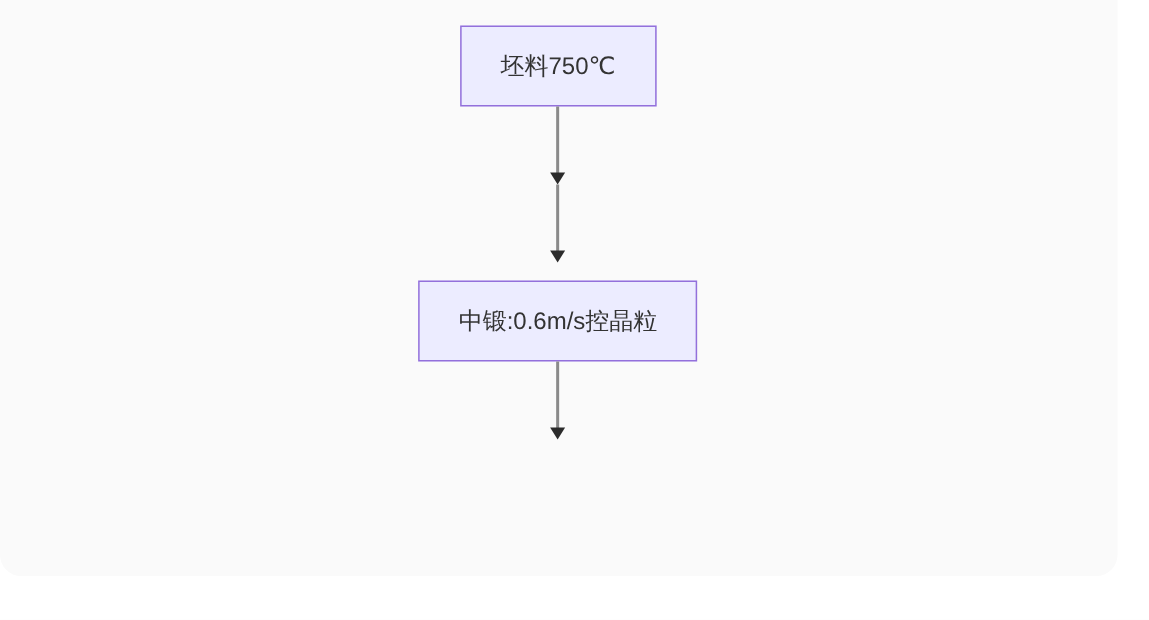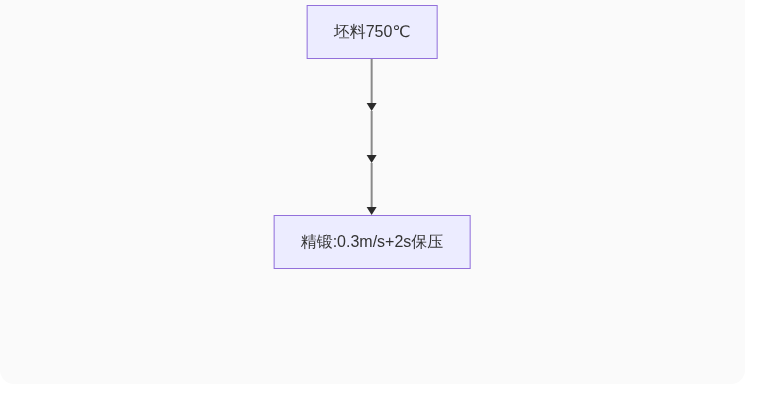--- a/index.html
+++ b/index.html
@@ -42,20 +42,21 @@
     height:54px;
     display:flex;
     align-items:center;
     justify-content:center;
     padding:0 26px;
     background:var(--node-fill);
     border:1px solid var(--node-border);
     color:var(--text);
     font-size:16px;
     white-space:nowrap;
+    margin-top:12px;
   }
   .flow-arrow{
     position:relative;
     width:14px;
     height:52px;
     flex:0 0 auto;
   }
   .flow-arrow .line{
     position:absolute;
     left:50%;
@@ -89,22 +90,22 @@
       <div class="line"></div>
       <div class="head"></div>
     </div>
 
 
     <div class="flow-arrow">
       <div class="line"></div>
       <div class="head"></div>
     </div>
 
+    <div class="flow-node">中锻:0.6m/s控晶粒</div>
 
     <div class="flow-arrow">
       <div class="line"></div>
       <div class="head"></div>
     </div>
 
-    <div class="flow-node">精锻:0.3m/s+2s保压</div>
 
   </div>
 </div>
 
 </body></html>

